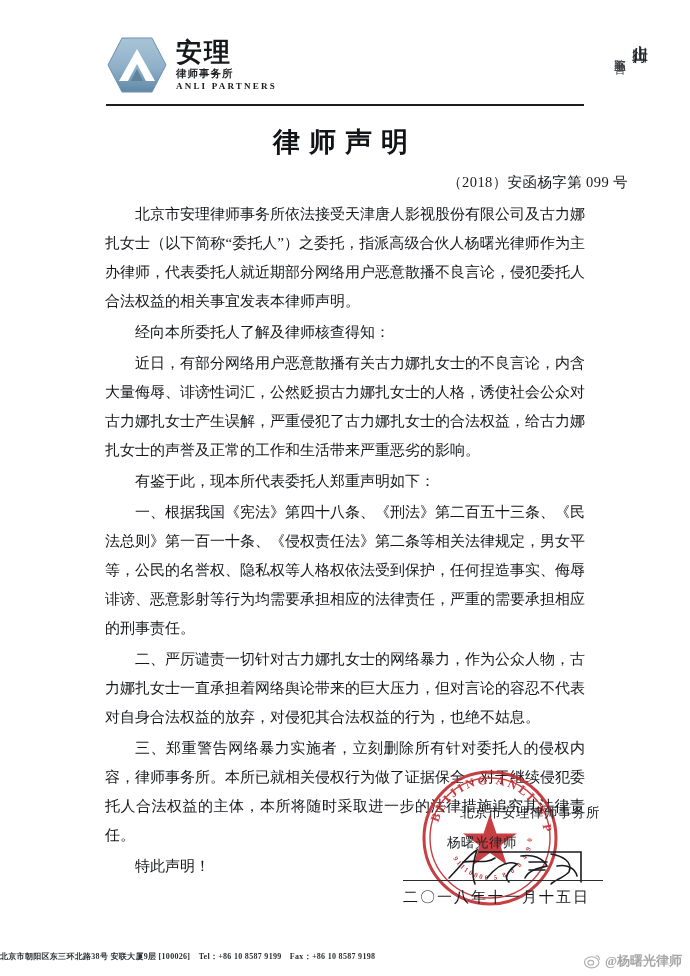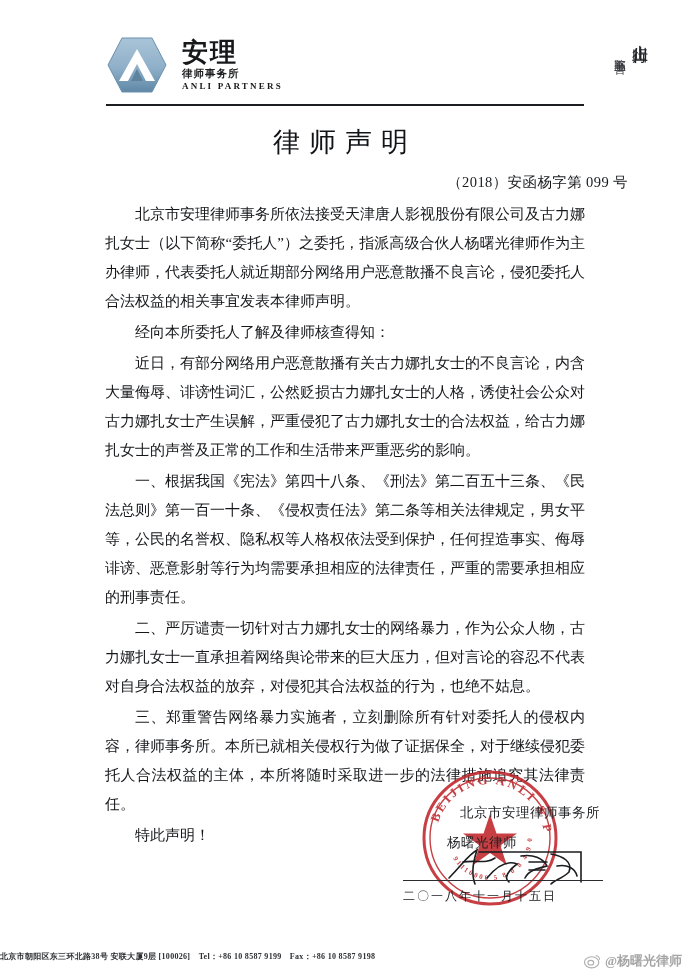--- a/index.html
+++ b/index.html
@@ -6,21 +6,21 @@
   body{font-family:"Liberation Serif","DejaVu Serif",serif;}
   .page{
     position:relative;width:690px;height:976px;background:#ffffff;
     overflow:hidden;margin:0 auto;
   }
   
   .header{
     position:absolute;left:0;top:0;width:690px;height:110px;
   }
   .logo-wrap{
-    position:absolute;left:106px;top:36px;display:flex;align-items:center;gap:14px;
+    position:absolute;left:106px;top:36px;display:flex;align-items:center;gap:8px;
   }
   .logo-mark{width:62px;height:58px;display:block;}
   .logo-text{display:flex;flex-direction:column;justify-content:center;line-height:1;}
   .logo-cn{
     font-family:"DejaVu Serif","Liberation Serif",serif;
     font-size:26px;font-weight:bold;letter-spacing:2px;color:#16181a;
   }
   .logo-sub{
     font-size:10.5px;font-weight:bold;letter-spacing:1px;color:#1d1f21;margin-top:4px;
   }
@@ -41,21 +41,21 @@
   .calli-main{font-size:16px;letter-spacing:1px;padding-top:2px;}
   .calli-sig{font-size:11.5px;letter-spacing:1px;padding-top:20px;opacity:.92;}
   .rule{
     position:absolute;left:106px;top:104px;width:478px;height:0;
     border-top:2px solid #1b1d20;
   }
   
   .doc-title{
     position:absolute;left:0;top:124px;width:690px;text-align:center;
     font-family:"DejaVu Serif","Liberation Serif",serif;
-    font-size:27px;font-weight:normal;letter-spacing:9px;color:#111316;
+    font-size:27px;font-weight:bold;letter-spacing:9px;color:#111316;
   }
   .doc-number{
     position:absolute;right:62px;top:173px;
     font-size:14.5px;color:#17191c;letter-spacing:.4px;
   }
   
   .body-text{
     position:absolute;left:105px;top:200px;width:480px;
     font-size:15px;line-height:29px;color:#15171a;
     text-align:justify;text-justify:inter-ideograph;
@@ -81,21 +81,21 @@
     font-size:13.5px;color:#1d1f22;letter-spacing:.5px;white-space:nowrap;
   }
   .sign-hand{
     position:absolute;left:58px;top:80px;width:150px;height:40px;
   }
   .sign-rule{
     position:absolute;left:18px;top:112px;width:200px;border-top:1px solid #2a2c2f;
   }
   .sign-date{
     position:absolute;left:18px;top:120px;
-    font-size:12px;color:#15171a;letter-spacing:2px;white-space:nowrap;
+    font-size:15px;color:#15171a;letter-spacing:2px;white-space:nowrap;
   }
   
   .footer{
     position:absolute;left:0;bottom:14px;width:690px;text-align:left;
     font-size:8px;color:#2c2e31;letter-spacing:.3px;font-weight:bold;
   }
   
   .watermark{
     position:absolute;right:8px;bottom:6px;
     display:flex;align-items:flex-end;gap:4px;
@@ -140,20 +140,21 @@
     <div class="rule"></div>
   </div>
 
   <div class="doc-title">律师声明</div>
   <div class="doc-number">（2018）安函杨字第 099 号</div>
 
   <div class="body-text">
     <p>北京市安理律师事务所依法接受天津唐人影视股份有限公司及古力娜扎女士（以下简称“委托人”）之委托，指派高级合伙人杨曙光律师作为主办律师，代表委托人就近期部分网络用户恶意散播不良言论，侵犯委托人合法权益的相关事宜发表本律师声明。</p>
     <p>经向本所委托人了解及律师核查得知：</p>
     <p>近日，有部分网络用户恶意散播有关古力娜扎女士的不良言论，内含大量侮辱、诽谤性词汇，公然贬损古力娜扎女士的人格，诱使社会公众对古力娜扎女士产生误解，严重侵犯了古力娜扎女士的合法权益，给古力娜扎女士的声誉及正常的工作和生活带来严重恶劣的影响。</p>
+    <p>有鉴于此，现本所代表委托人郑重声明如下：</p>
     <p>一、根据我国《宪法》第四十八条、《刑法》第二百五十三条、《民法总则》第一百一十条、《侵权责任法》第二条等相关法律规定，男女平等，公民的名誉权、隐私权等人格权依法受到保护，任何捏造事实、侮辱诽谤、恶意影射等行为均需要承担相应的法律责任，严重的需要承担相应的刑事责任。</p>
     <p>二、严厉谴责一切针对古力娜扎女士的网络暴力，作为公众人物，古力娜扎女士一直承担着网络舆论带来的巨大压力，但对言论的容忍不代表对自身合法权益的放弃，对侵犯其合法权益的行为，也绝不姑息。</p>
     <p>三、郑重警告网络暴力实施者，立刻删除所有针对委托人的侵权内容，律师事务所。本所已就相关侵权行为做了证据保全，对于继续侵犯委托人合法权益的主体，本所将随时采取进一步的法律措施追究其法律责任。</p>
     <p>特此声明！</p>
   </div>
 
   <div class="sign-block">
 
     <span class="seal">
       <svg width="140" height="140" viewBox="0 0 140 140" xmlns="http://www.w3.org/2000/svg">

